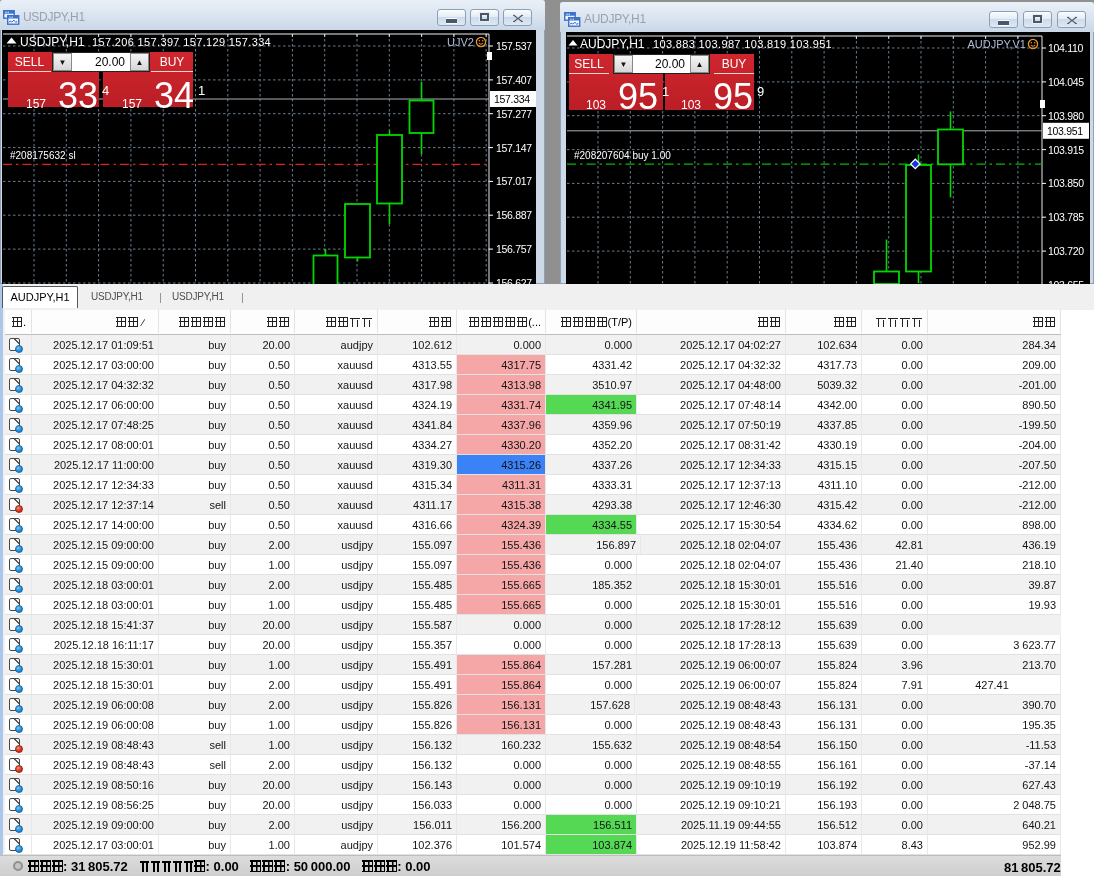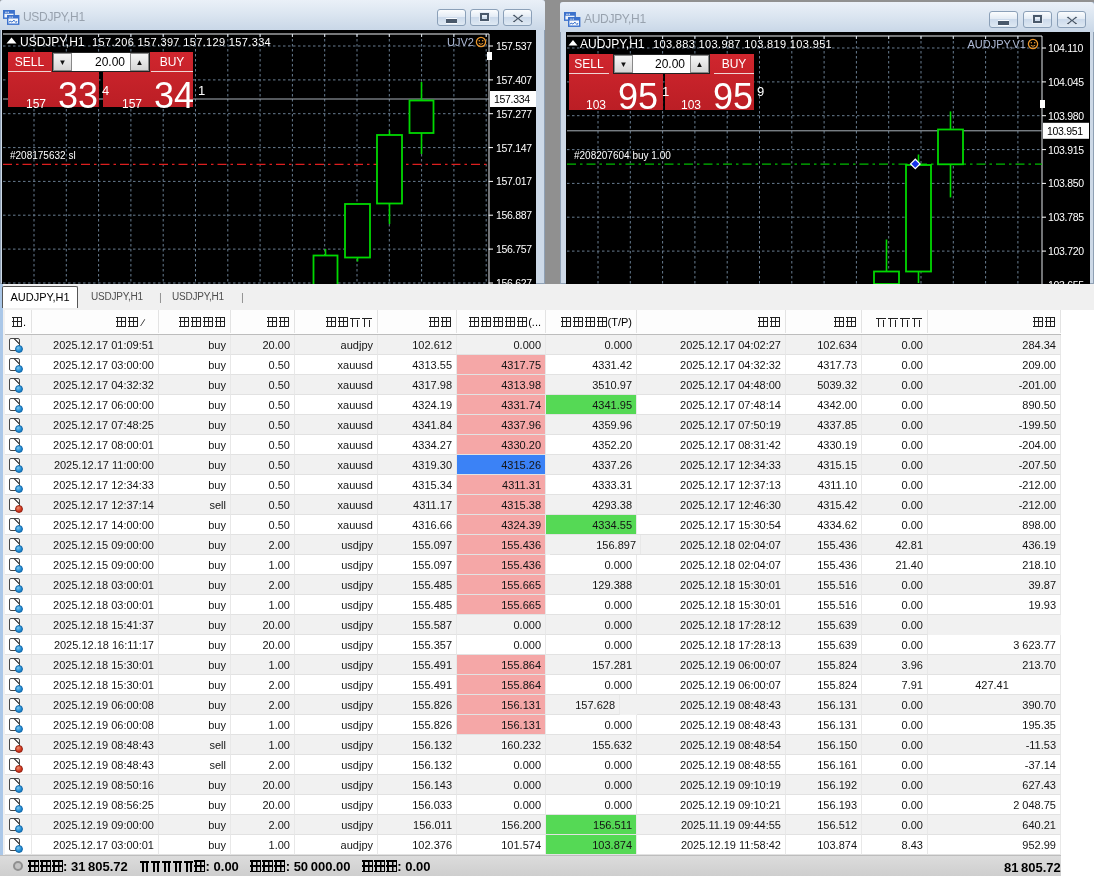--- a/index.html
+++ b/index.html
@@ -521,21 +521,21 @@
 <div class="row odd" style="top:291px;">
 <div class="rc" style="left:0;width:27px;">
         <div class="docicon"></div>
       </div>
 <div class="rc" style="left:27px;width:127px;">2025.12.18 03:00:01</div>
 <div class="rc" style="left:154px;width:72px;">buy</div>
 <div class="rc" style="left:226px;width:64px;">2.00</div>
 <div class="rc" style="left:290px;width:83px;">usdjpy</div>
 <div class="rc" style="left:373px;width:79px;">155.485</div>
 <div class="rc" style="left:452px;width:89px;background:#f5a7a7;">155.665</div>
-<div class="rc" style="left:541px;width:91px;">129.388</div>
+<div class="rc" style="left:541px;width:91px;">185.352</div>
 <div class="rc" style="left:632px;width:149px;">2025.12.18 15:30:01</div>
 <div class="rc" style="left:781px;width:76px;">155.516</div>
 <div class="rc" style="left:857px;width:66px;">0.00</div>
 <div class="rc" style="left:923px;width:133px;">39.87</div>
 </div>
 <div class="row" style="top:311px;">
 <div class="rc" style="left:0;width:27px;">
         <div class="docicon"></div>
       </div>
 <div class="rc" style="left:27px;width:127px;">2025.12.18 03:00:01</div>
@@ -617,21 +617,21 @@
 <div class="row odd" style="top:411px;">
 <div class="rc" style="left:0;width:27px;">
         <div class="docicon"></div>
       </div>
 <div class="rc" style="left:27px;width:127px;">2025.12.19 06:00:08</div>
 <div class="rc" style="left:154px;width:72px;">buy</div>
 <div class="rc" style="left:226px;width:64px;">2.00</div>
 <div class="rc" style="left:290px;width:83px;">usdjpy</div>
 <div class="rc" style="left:373px;width:79px;">155.826</div>
 <div class="rc" style="left:452px;width:89px;background:#f5a7a7;">156.131</div>
-<div class="rc" style="left:524px;width:91px;">157.628</div>
+<div class="rc" style="left:539px;width:91px;">157.628</div>
 <div class="rc" style="left:632px;width:149px;">2025.12.19 08:48:43</div>
 <div class="rc" style="left:781px;width:76px;">156.131</div>
 <div class="rc" style="left:857px;width:66px;">0.00</div>
 <div class="rc" style="left:923px;width:133px;">390.70</div>
 </div>
 <div class="row" style="top:431px;">
 <div class="rc" style="left:0;width:27px;">
         <div class="docicon"></div>
       </div>
 <div class="rc" style="left:27px;width:127px;">2025.12.19 06:00:08</div>

